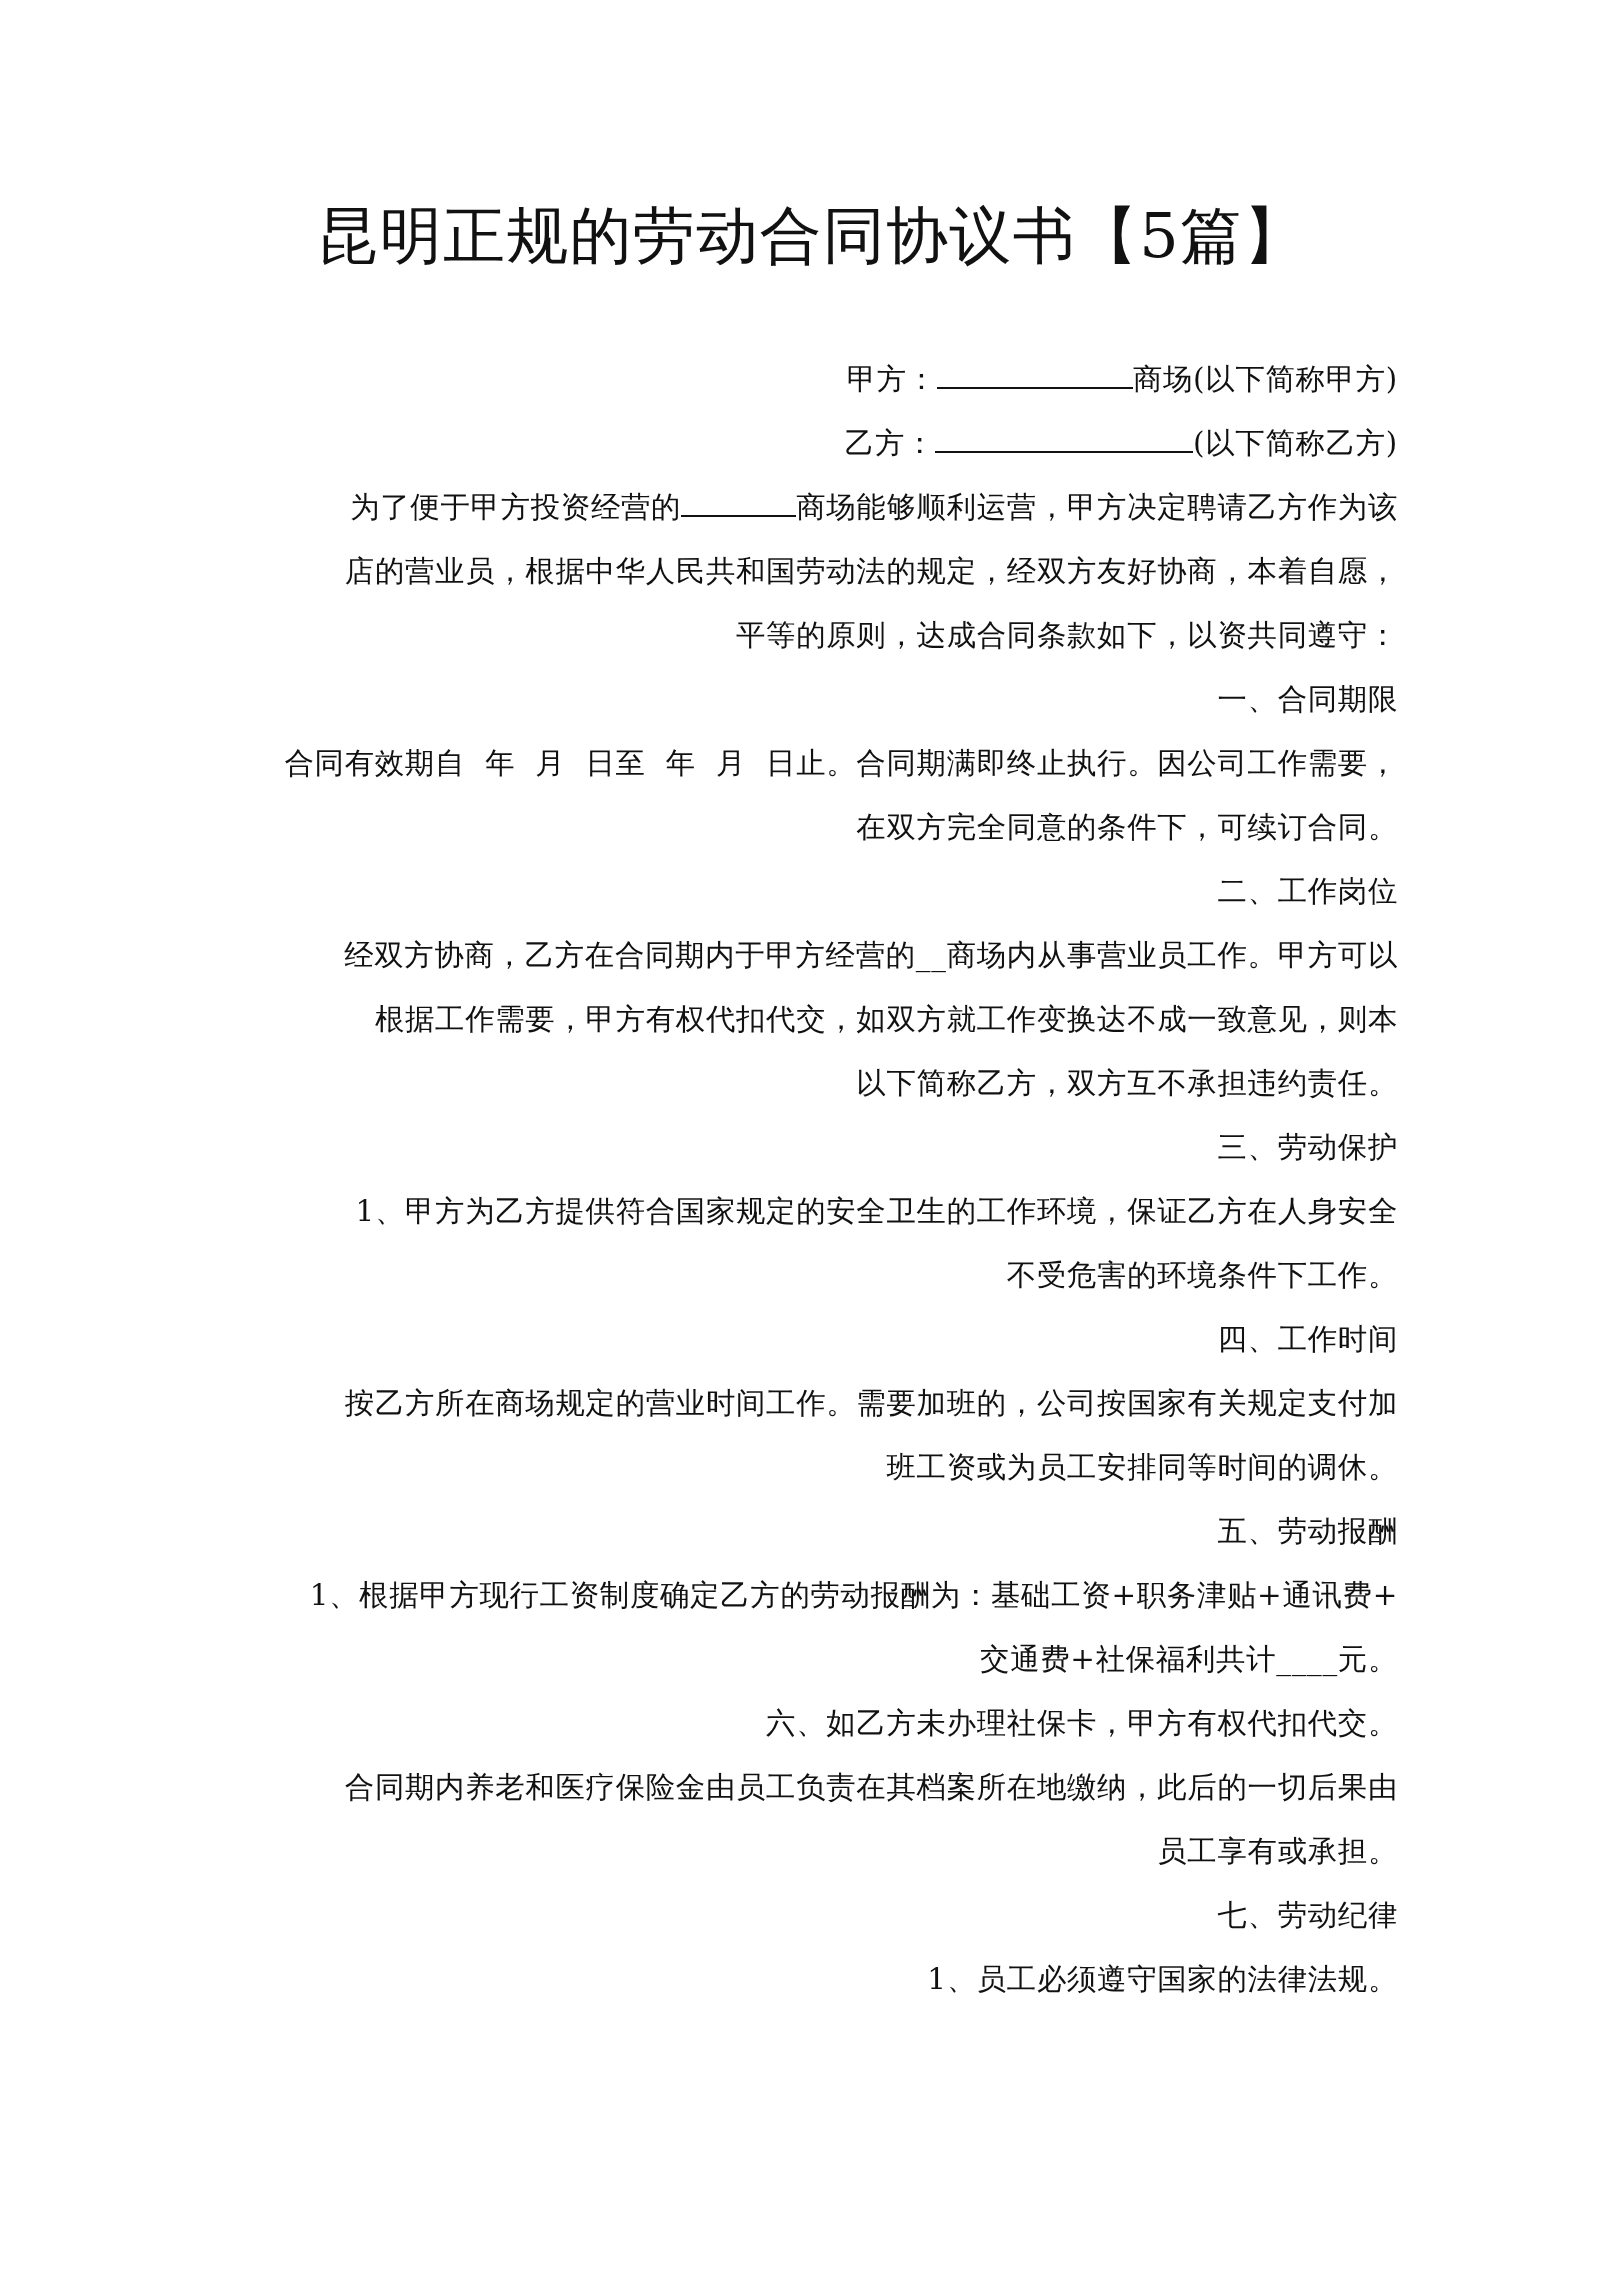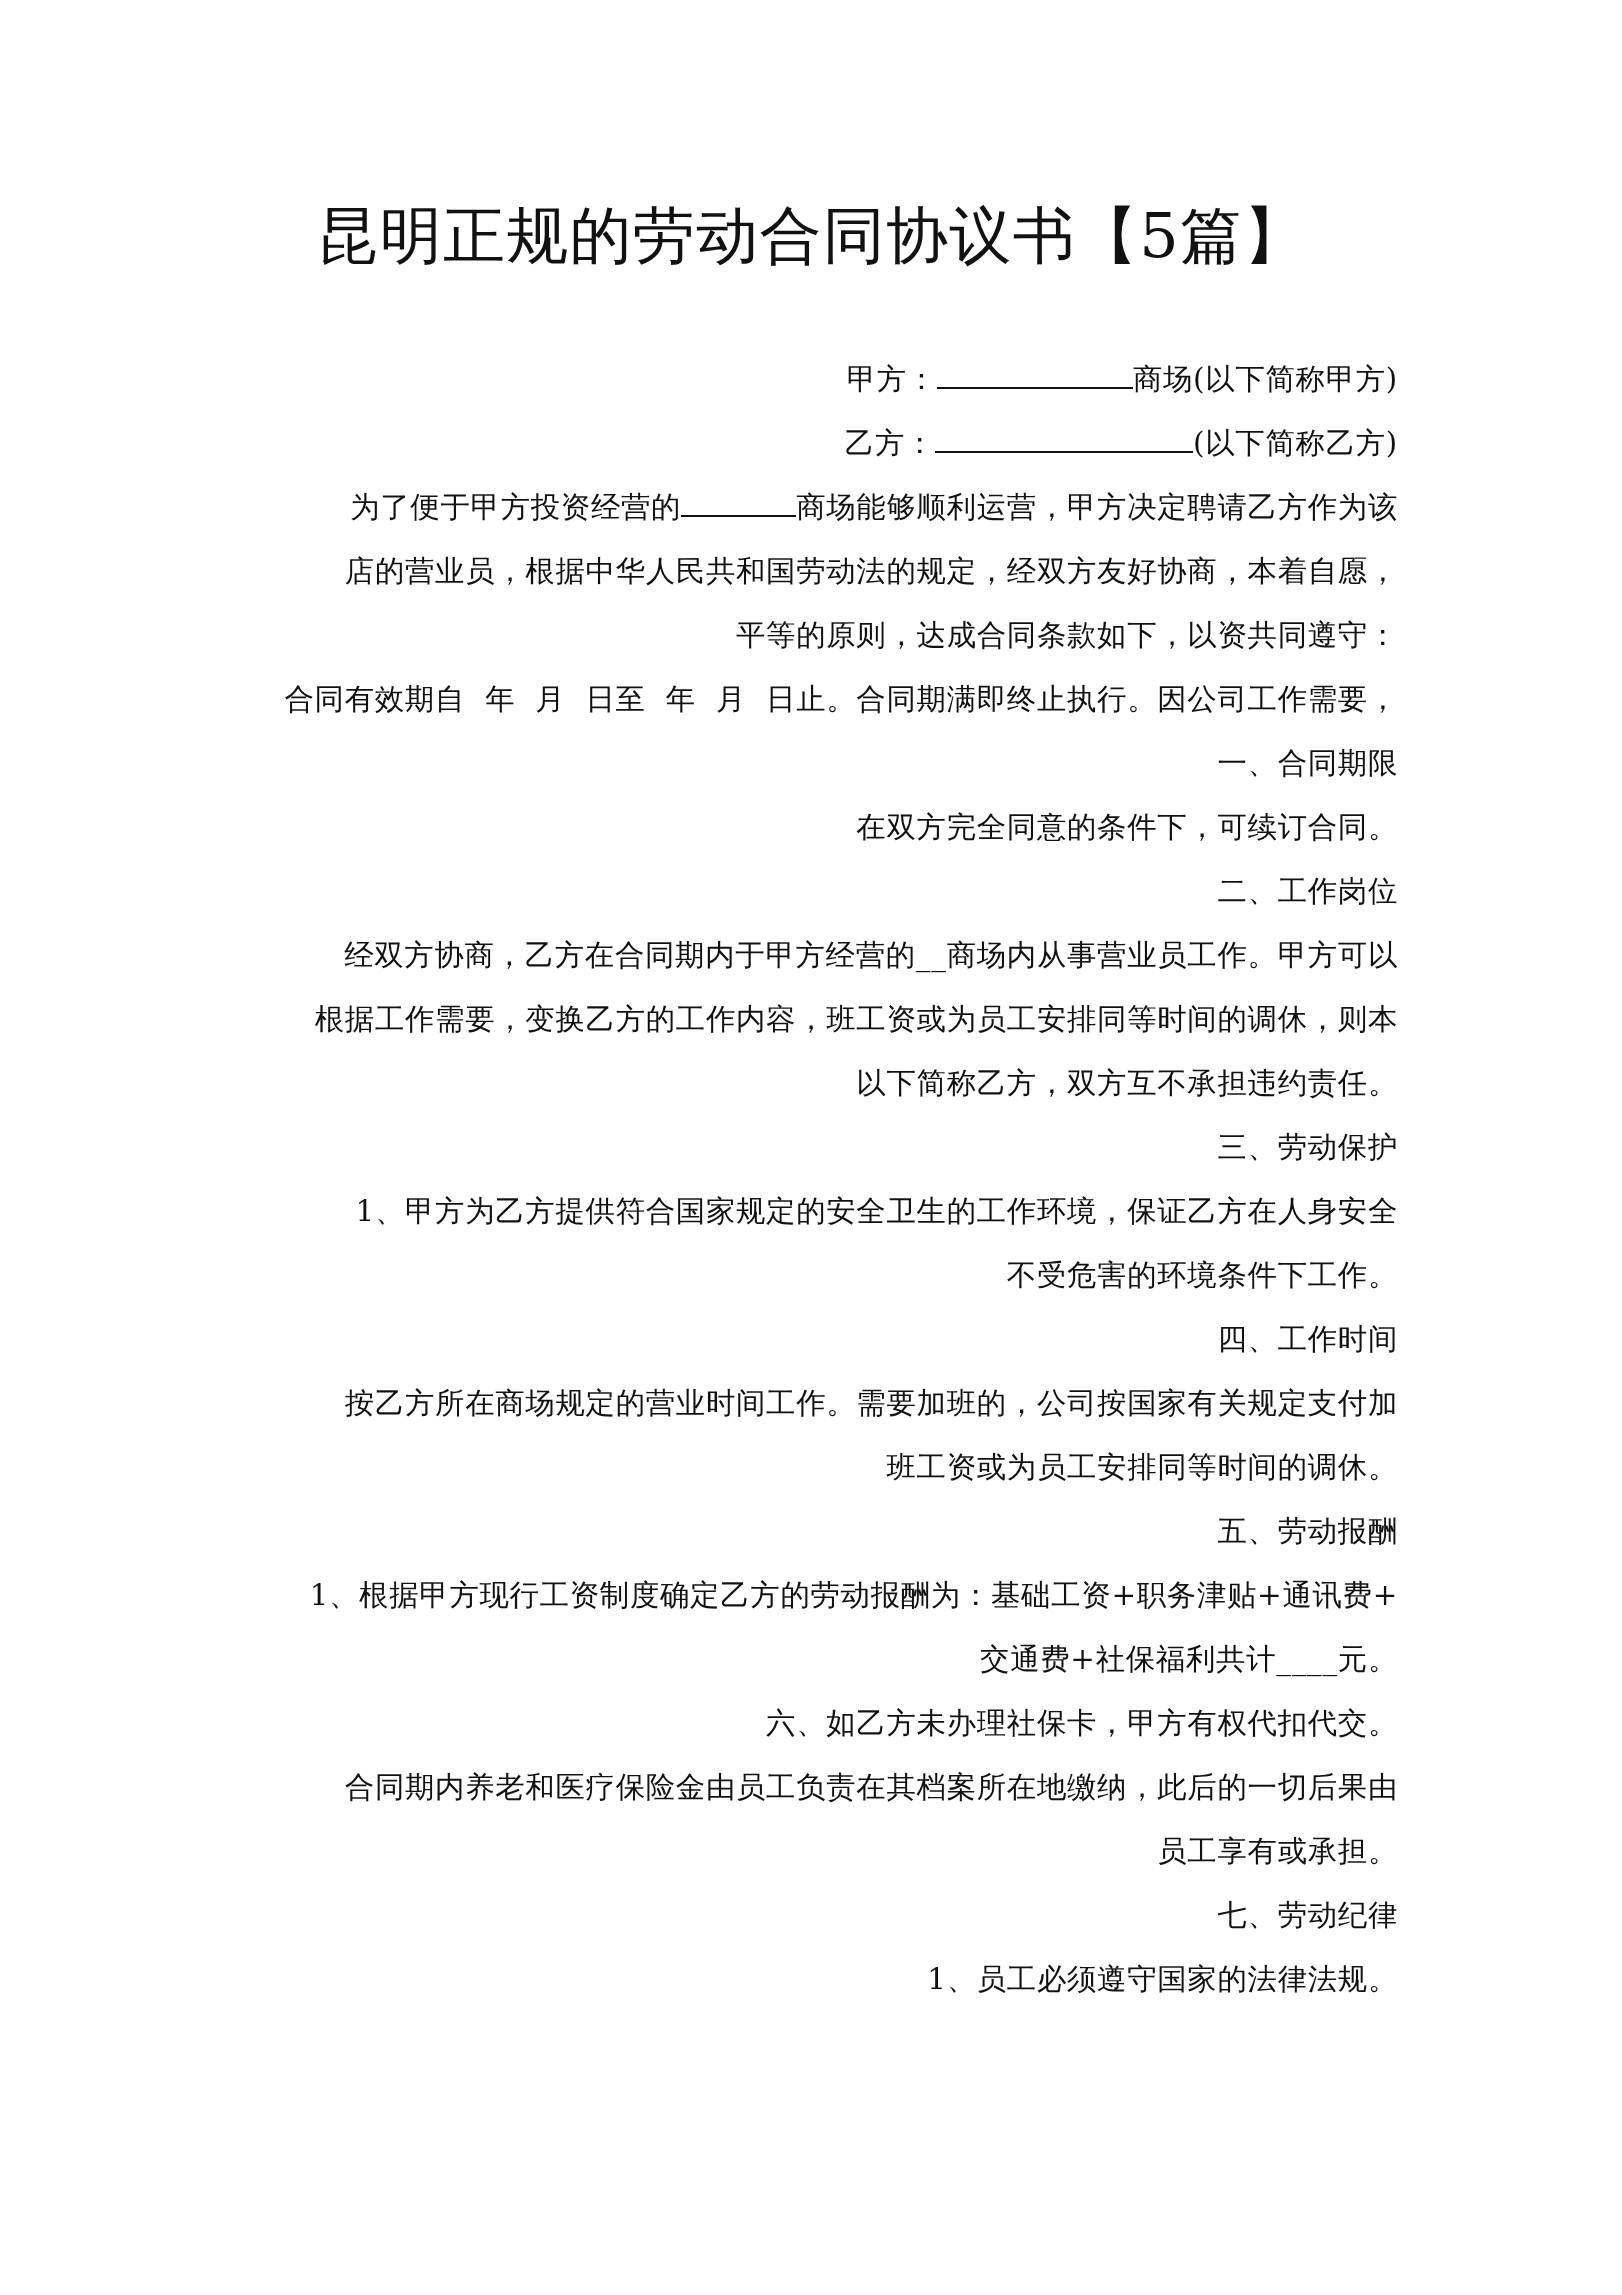--- a/index.html
+++ b/index.html
@@ -72,27 +72,27 @@
     <div class="line">
       <span>乙方：</span><span class="blank" style="width:258px"></span><span>(以下简称乙方)</span>
     </div>
 
     <div class="line">
       <span>为了便于甲方投资经营的</span><span class="blank" style="width:115px"></span><span>商场能够顺利运营，甲方决定聘请乙方作为该</span>
     </div>
     <div class="line">店的营业员，根据中华人民共和国劳动法的规定，经双方友好协商，本着自愿，</div>
     <div class="line">平等的原则，达成合同条款如下，以资共同遵守：</div>
 
+    <div class="line">一、合同期限</div>
     <div class="line" style="white-space:pre">合同有效期自  年  月  日至  年  月  日止。合同期满即终止执行。因公司工作需要，</div>
-    <div class="line">一、合同期限</div>
     <div class="line">在双方完全同意的条件下，可续订合同。</div>
 
     <div class="line">二、工作岗位</div>
     <div class="line">经双方协商，乙方在合同期内于甲方经营的__商场内从事营业员工作。甲方可以</div>
-    <div class="line">根据工作需要，变换乙方的工作内容，班工资或为员工安排同等时间的调休，则本</div>
+    <div class="line">根据工作需要，甲方有权代扣代交，如双方就工作变换达不成一致意见，则本</div>
     <div class="line">以下简称乙方，双方互不承担违约责任。</div>
 
     <div class="line">三、劳动保护</div>
     <div class="line">1、甲方为乙方提供符合国家规定的安全卫生的工作环境，保证乙方在人身安全</div>
     <div class="line">不受危害的环境条件下工作。</div>
 
     <div class="line">四、工作时间</div>
     <div class="line">按乙方所在商场规定的营业时间工作。需要加班的，公司按国家有关规定支付加</div>
     <div class="line">班工资或为员工安排同等时间的调休。</div>
 

